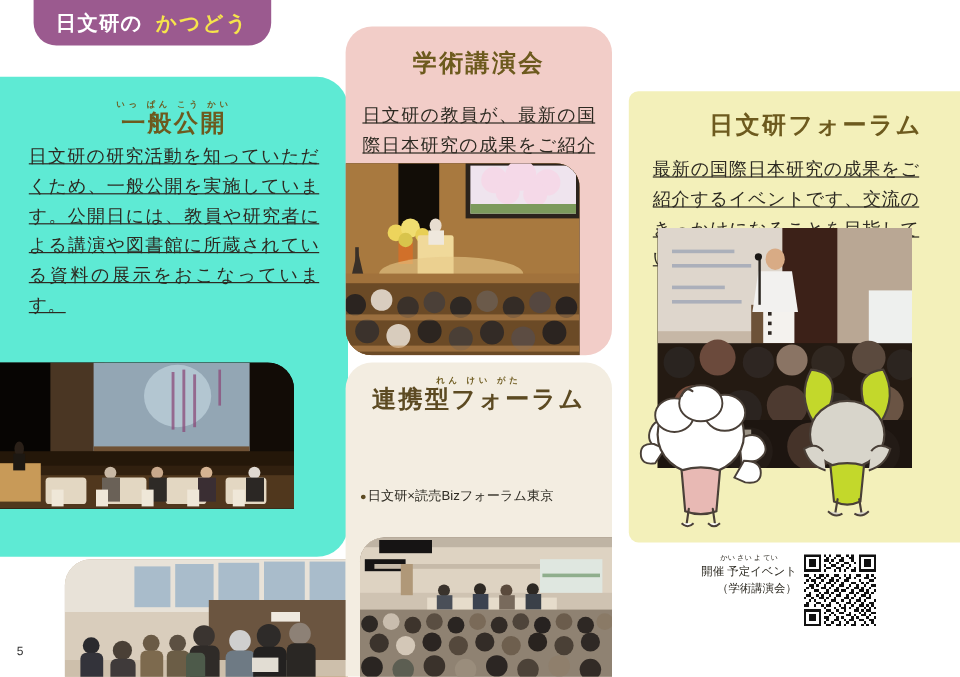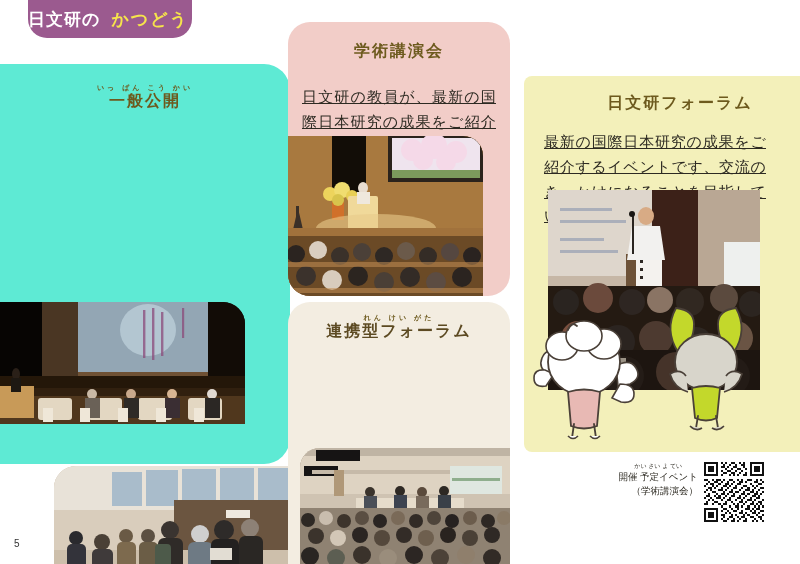--- a/index.html
+++ b/index.html
@@ -7,32 +7,32 @@
     width:800px;height:564px;
     background:#ffffff;
     font-family:"Liberation Sans","DejaVu Sans",sans-serif;
     overflow:hidden;
     position:relative;
   }
   .page{position:absolute;inset:0;}
 
   
   .header-tab{
-    position:absolute;left:28px;top:0;width:164px;height:38px;
+    position:absolute;left:28px;top:0;width:198px;height:38px;
     background:#9b5a8f;
     border-bottom-left-radius:19px;border-bottom-right-radius:19px;
-    display:flex;align-items:center;justify-content:flex-start;
+    display:flex;align-items:center;justify-content:center;
     letter-spacing:1px;
   }
   .header-tab .t1{color:#ffffff;font-size:17px;font-weight:bold;}
   .header-tab .t2{color:#f6e44b;font-size:17px;font-weight:bold;letter-spacing:2px;margin-left:11px;}
 
   
   .card-title{
-    font-size:16px;font-weight:bold;color:#6d5a1e;
+    font-size:20px;font-weight:bold;color:#6d5a1e;
     text-align:center;letter-spacing:2px;line-height:1.1;
   }
   .card-title.brown{color:#5c4a22;}
   .furi{
     display:block;font-size:7px;color:#6d5a1e;letter-spacing:3px;
     text-align:center;line-height:1;margin-bottom:1px;font-weight:bold;
   }
   .body-text{
     font-size:15px;color:#2d2a22;line-height:1.65;
     letter-spacing:0.2px;text-align:justify;text-decoration:underline;
@@ -101,21 +101,21 @@
   .right-body{position:absolute;left:20px;width:222px;top:54px;}
   .photo-right{
     position:absolute;left:24px;top:114px;width:212px;height:200px;
     overflow:hidden;background:#2a1d14;
   }
 
   
   .mascots{position:absolute;left:524px;top:300px;width:260px;height:150px;}
 
   
-  .qr-block{position:absolute;left:598px;top:462px;width:190px;height:62px;}
+  .qr-block{position:absolute;left:564px;top:462px;width:190px;height:62px;}
   .qr-caption{
     position:absolute;left:0;top:8px;width:100px;text-align:right;
     font-size:9.5px;color:#2d2a22;line-height:1.5;
   }
   .qr-caption .l2{display:block;}
   .qr-img{position:absolute;left:106px;top:0;width:60px;height:60px;}
 
   
   .page-num{
     position:absolute;left:14px;top:538px;
@@ -132,20 +132,21 @@
     <span class="t2">かつどう</span>
   </div>
 
   <div class="card-left">
 
     <div class="left-title">
       <span class="furi">いっ ぱん こう かい</span>
       <div class="card-title">一般公開</div>
     </div>
 
+    <div class="left-body body-text">日文研の研究活動を知っていただくため、一般公開を実施しています。公開日には、教員や研究者による講演や図書館に所蔵されている資料の展示をおこなっています。</div>
 
     <div class="photo-left-1">
       <svg viewBox="0 0 245 122" width="245" height="122" preserveAspectRatio="none">
         <rect width="245" height="122" fill="#120c06"></rect>
         <rect x="0" y="0" width="42" height="122" fill="#070503"></rect>
         <rect x="42" y="0" width="45" height="78" fill="#4a3623"></rect>
         <rect x="78" y="0" width="130" height="74" fill="#93a6b4"></rect>
         <ellipse cx="148" cy="28" rx="28" ry="26" fill="#b9cbd6" opacity="0.85"></ellipse>
         <g fill="#8b4a7a" opacity="0.75">
           <rect x="143" y="8" width="2.4" height="48"></rect>
@@ -294,20 +295,23 @@
   </div>
 
   <div class="card-cream">
     <div class="cream-title">
       <span class="furi">れん けい がた</span>
       <div class="card-title brown">連携型フォーラム</div>
     </div>
 
 
     <div class="bullets">
+      <div class="bullet">
+        <span class="dot">●</span><span>日文研×読売Bizフォーラム東京</span>
+      </div>
     </div>
 
     <div class="photo-cream">
       <svg viewBox="0 0 212 118" width="212" height="118" preserveAspectRatio="none">
         <rect width="212" height="118" fill="#cfc3b2"></rect>
         <rect x="0" y="0" width="212" height="46" fill="#ded3c2"></rect>
         <rect x="0" y="0" width="212" height="8" fill="#bfb4a4"></rect>
         <rect x="16" y="2" width="44" height="11" fill="#161414"></rect>
         <rect x="4" y="18" width="34" height="10" fill="#161414"></rect>
         <rect x="12" y="22" width="188" height="4" fill="#c6baa9"></rect>

